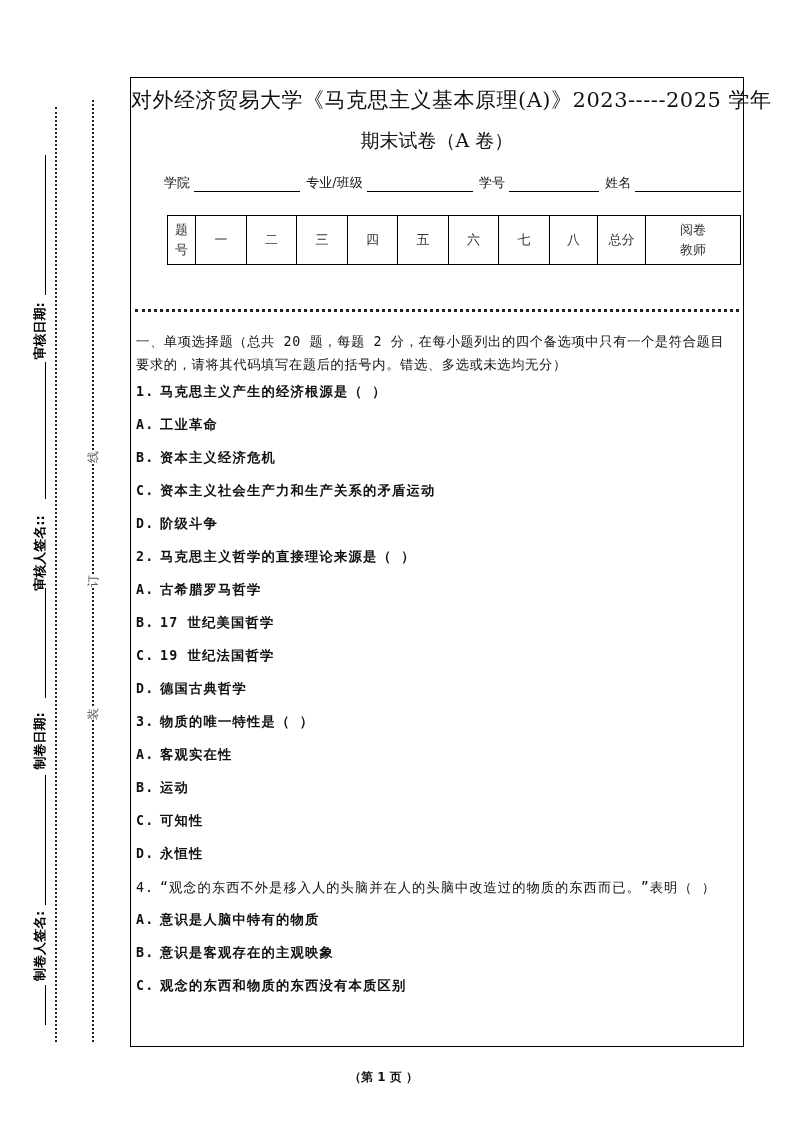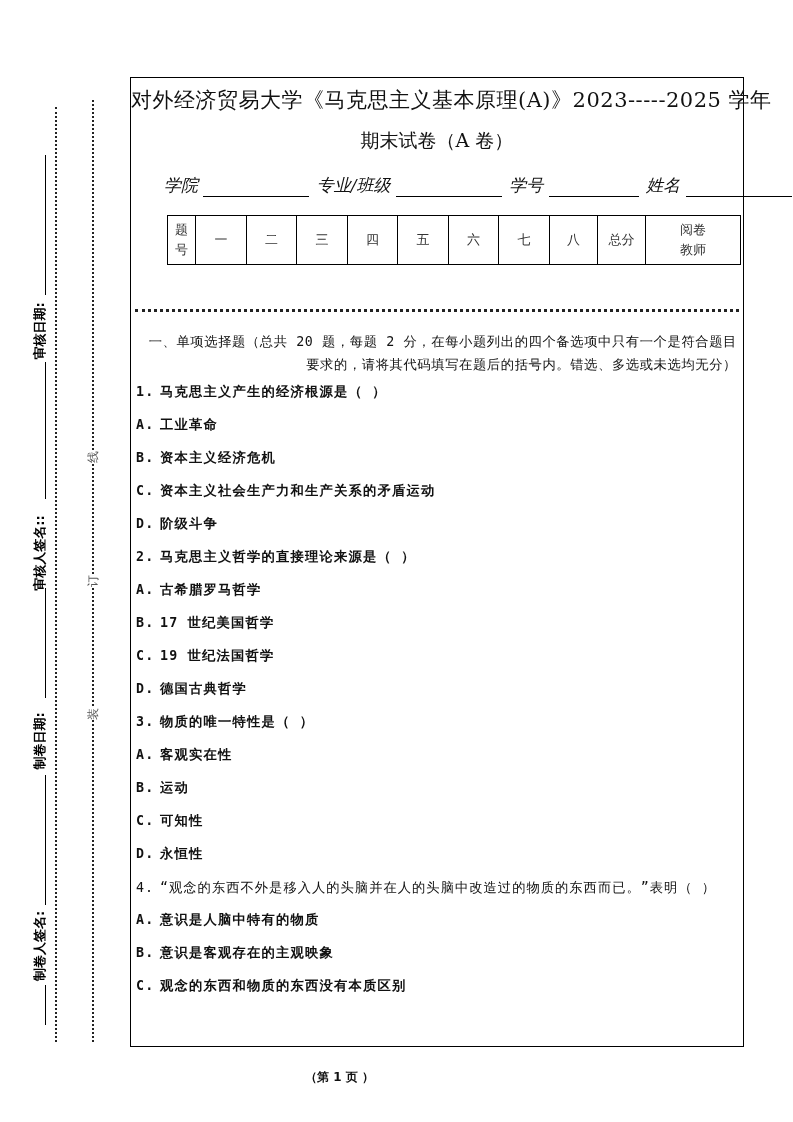--- a/index.html
+++ b/index.html
@@ -14,42 +14,42 @@
             font-weight: bold; font-size: 13px; color: #000; }
   .bindchar { position: absolute; background: #fff; font-size: 12px; color: #555;
               transform: rotate(-90deg); line-height: 14px; padding: 2px 0; }
 
   
   .frame { position: absolute; left: 130px; top: 77px; width: 614px; height: 970px;
            border: 1px solid #000; box-sizing: border-box; }
   .title1 { position: absolute; left: 0; width: 100%; top: 8px; text-align: center;
             font-size: 21px; letter-spacing: 0.5px; white-space: nowrap; }
   .title2 { position: absolute; left: 0; width: 100%; top: 50px; text-align: center; font-size: 19px; }
-  .infoline { position: absolute; top: 96px; left: 33px; font-size: 17px; white-space: nowrap; font-style: italic; }
+  .infoline { position: absolute; top: 96px; left: 33px; font-size: 13px; white-space: nowrap; }
   .infoline span { display: inline-block; vertical-align: bottom; }
   .blank { border-bottom: 1px solid #000; height: 12px; margin-right: 2px; }
 
   table.score { position: absolute; left: 36px; top: 137px; border-collapse: collapse;
                 font-size: 13px; }
   table.score td { border: 1px solid #000; text-align: center; vertical-align: middle;
                    padding: 0; color: #333; }
   table.score tr { height: 42px; }
   .tiny { line-height: 20px; font-size: 13px; }
 
   .sep { position: absolute; left: 4px; right: 4px; top: 231px; border-top: 3px dotted #222; }
 
   .content { position: absolute; left: 5px; right: 6px; top: 252px;
              font-family: "DejaVu Sans Mono", "Liberation Mono", monospace; font-size: 13.3px; }
-  .section { line-height: 23px; margin-bottom: 6px; letter-spacing: 0.6px; text-align: right; }
+  .section { line-height: 23px; margin-bottom: 6px; letter-spacing: 0.6px; }
   .line { height: 33px; line-height: 20px; white-space: nowrap; letter-spacing: 1.2px; font-weight: bold; }
   .line .num { display: inline-block; width: 24px; }
   .qwrap { line-height: 22px; letter-spacing: 1px; margin-bottom: 11px; }
 
   .footer { position: absolute; top: 1069px; left: 0; width: 679px; text-align: center;
-            font-family: "DejaVu Sans", "Liberation Sans", sans-serif; font-weight: bold; font-size: 12px; }
+            font-family: "DejaVu Sans", "Liberation Sans", sans-serif; font-weight: bold; font-size: 12px; padding-left: 44px; }
 </style>
 </head>
 <body>
 
 <div>
   <div class="dotline" style="left:55px; top:107px; height:935px;"></div>
   <div class="dotline" style="left:92px; top:100px; height:942px;"></div>
 
   <div class="sigline" style="left:45px; top:155px; height:140px;"></div>
   <div class="sigline" style="left:45px; top:362px; height:137px;"></div>

